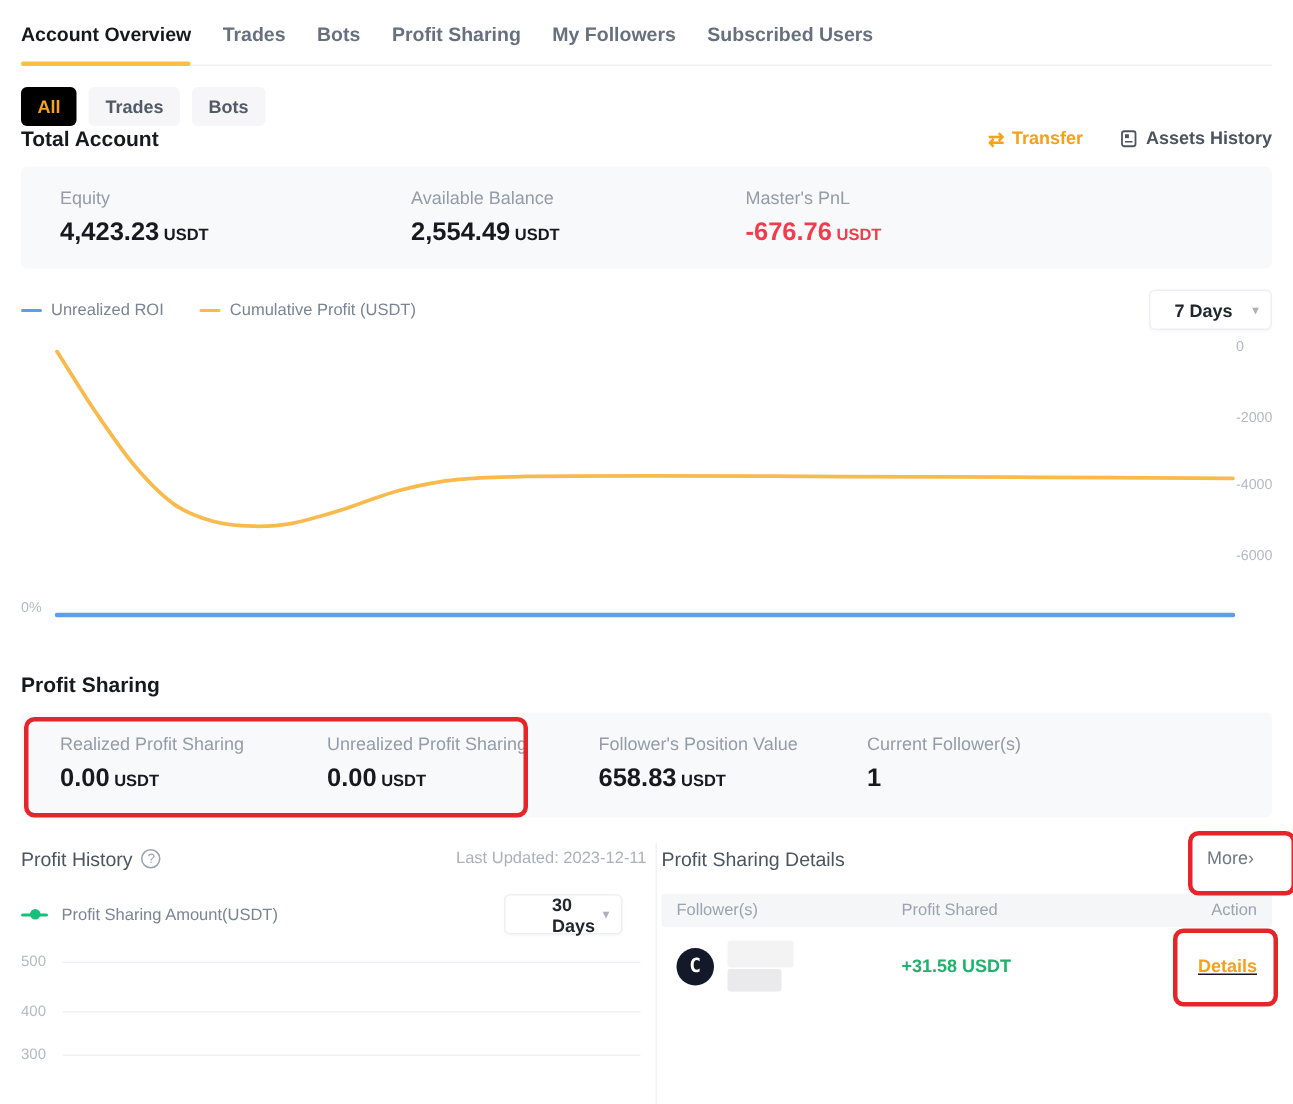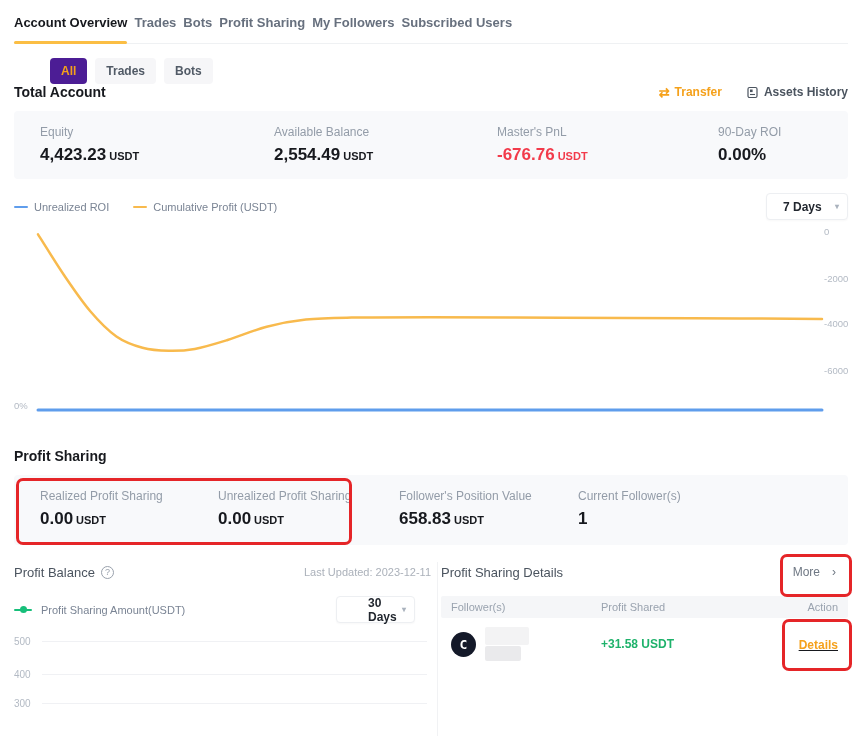--- a/index.html
+++ b/index.html
@@ -3,29 +3,29 @@
 <meta charset="utf-8">
 <style>
   html,body{margin:0;padding:0;}
   body{
     width:862px;height:736px;overflow:hidden;position:relative;background:#fff;
     font-family:"Liberation Sans", sans-serif;color:#17191E;
   }
   .page{padding:0 14px;}
 
   
-  .tabs{display:flex;gap:7px;padding:15px 0 13px;border-bottom:1px solid #EFF1F3;position:relative;}
+  .tabs{display:flex;gap:21px;padding:15px 0 13px;border-bottom:1px solid #EFF1F3;position:relative;}
   .tab{font-size:13px;color:#67707E;font-weight:600;position:relative;cursor:pointer;white-space:nowrap;}
   .tab.active{color:#16181D;font-weight:700;}
   .tab.active::after{content:"";position:absolute;left:0;right:0;bottom:-14px;height:3px;background:#FBBE44;border-radius:2px;}
 
   
   .pills{display:flex;gap:8px;margin-top:14px;}
   .pill{font-size:12px;padding:6px 11px;border-radius:4px;background:#F6F6F8;color:#515A66;font-weight:600;cursor:pointer;}
-  .pill.active{background:#4c1d95;color:#F5A11B;font-weight:700;margin-left:36px;}
+  .pill.active{background:#000000;color:#F5A11B;font-weight:700;}
 
   
   .section-head{display:flex;justify-content:space-between;align-items:center;}
   .section-title{font-size:14px;font-weight:700;color:#17191E;}
   .head-actions{display:flex;gap:24px;align-items:center;}
   .action-link{font-size:12px;font-weight:700;display:flex;gap:5px;align-items:center;cursor:pointer;}
   .action-link.transfer{color:#F5A11B;}
   .action-link.assets{color:#4B545F;}
   .transfer-glyph{font-size:13px;font-weight:700;}
 
@@ -69,21 +69,21 @@
   .g-legend{display:flex;align-items:center;gap:9px;font-size:11px;color:#7A8494;}
   .g-line{width:18px;height:2px;background:#17BF7A;position:relative;border-radius:1px;}
   .g-dot{position:absolute;left:5.5px;top:-2.5px;width:7px;height:7px;border-radius:50%;background:#17BF7A;}
   .range-box.small{width:79px;margin-right:22px;padding-left:31px;}
   .grid-area{position:relative;height:180px;margin-top:8px;}
   .g-label{position:absolute;left:0;font-size:10px;color:#B3BAC4;}
   .g-rule{position:absolute;left:28px;right:10px;height:1px;background:#F0F1F4;}
 
   
   .more-wrap{position:relative;margin-right:12px;}
-  .more-link{font-size:12px;color:#6E7783;display:flex;align-items:center;gap:12px;cursor:pointer;}
+  .more-link{font-size:12px;color:#6E7783;display:flex;align-items:center;gap:0;cursor:pointer;}
   .tbl{margin-top:14px;}
   .tbl-head{display:grid;grid-template-columns:150px 1fr 80px;align-items:center;height:22px;background:#F5F6F8;
     padding:0 10px;font-size:11px;color:#9AA3AF;border-radius:2px;}
   .tbl-head .right, .tbl-row .right{text-align:right;}
   .tbl-row{display:grid;grid-template-columns:150px 1fr 80px;align-items:center;height:52px;padding:0 10px;}
   .follower-cell{display:flex;align-items:center;gap:9px;}
   .avatar{width:25px;height:25px;border-radius:50%;background:#141929;color:#fff;display:flex;align-items:center;
     justify-content:center;font-size:13px;font-weight:700;font-family:"DejaVu Sans Mono", monospace;}
   .blur-name{display:flex;flex-direction:column;gap:1px;}
   .blur-a{width:44px;height:18px;background:#F3F3F4;border-radius:2px;}
@@ -151,26 +151,20 @@
           <span class="unit">USDT</span>
         </div>
     </div>
     <div class="stat neg">
       <div class="lbl">Master's PnL</div>
       <div class="val">
           <span>-676.76</span>
           <span class="unit">USDT</span>
         </div>
     </div>
-    <div class="stat">
-      <div class="lbl">90-Day ROI</div>
-      <div class="val">
-          <span>0.00%</span>
-        </div>
-    </div>
   </div>
 
   <div class="legend-row">
     <span class="legend-item">
       <span class="dash dash-blue"></span>
       <span>Unrealized ROI</span>
     </span>
     <span class="legend-item">
       <span class="dash dash-orange"></span>
       <span>Cumulative Profit (USDT)</span>
@@ -225,21 +219,21 @@
         </div>
     </div>
     <div class="ann ann-stats"></div>
   </div>
 
   <div class="bottom">
 
     <div class="bl">
       <div class="panel-head">
         <span class="panel-title">
-          <span>Profit Balance</span>
+          <span>Profit History</span>
           <span class="q-icon">?</span>
         </span>
         <span class="updated">Last Updated: 2023-12-11</span>
       </div>
       <div class="gl-row">
         <span class="g-legend">
           <span class="g-line">
               <span class="g-dot"></span>
             </span>
           <span>Profit Sharing Amount(USDT)</span>

